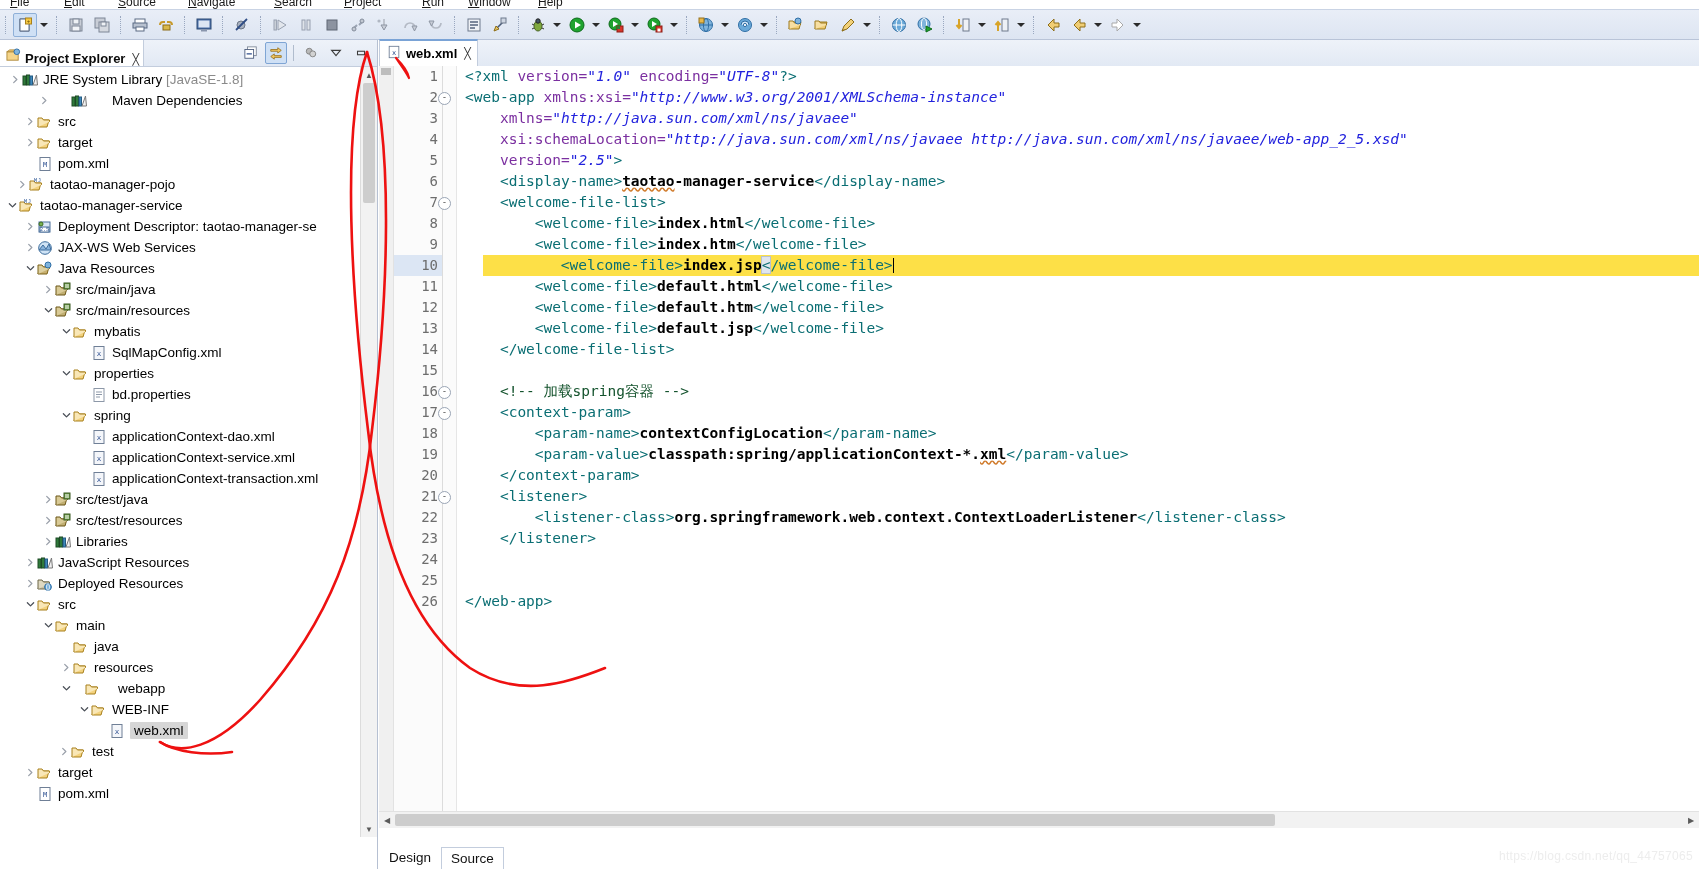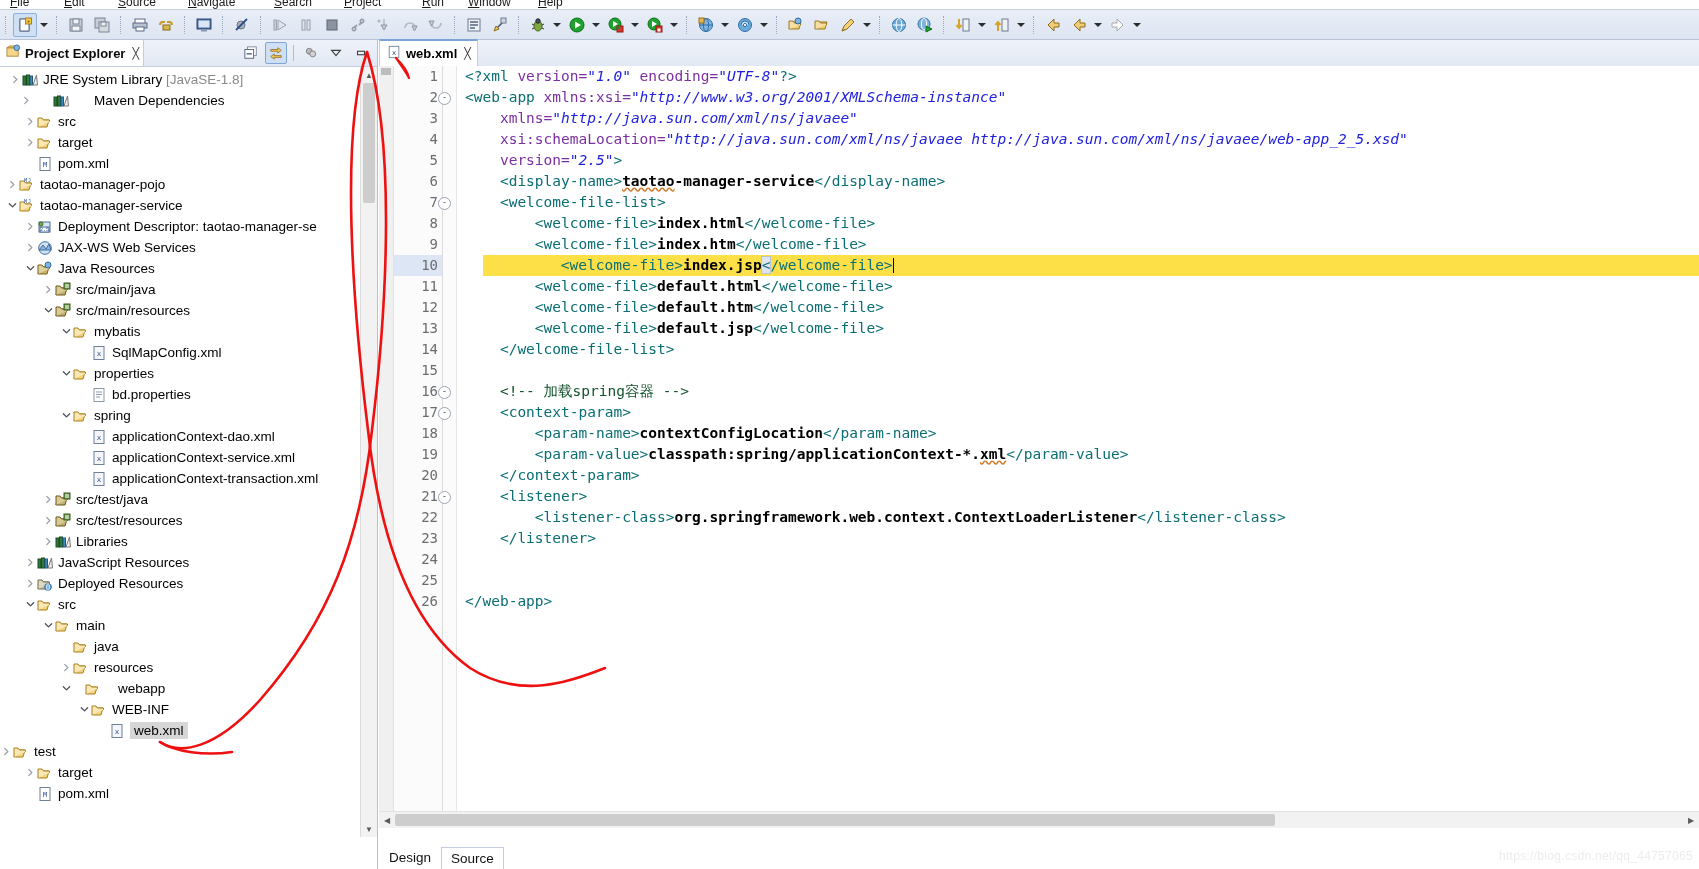--- a/index.html
+++ b/index.html
@@ -48,21 +48,21 @@
     position:absolute;left:0;top:40px;width:378px;height:829px;
     background:#fff;border-right:1px solid #b6c0d2;box-sizing:border-box;
   }
   #pe-header{
     position:relative;height:26px;width:100%;
     background:linear-gradient(#eef2f9,#e2e9f4);
     border-bottom:1px solid #c3cddd;
     display:flex;align-items:center;
   }
   #pe-tab{
-    display:flex;align-items:center;height:26px;padding:0 4px 0 6px;
+    display:flex;align-items:flex-end;height:26px;padding:0 4px 0 6px;
     background:#fff;border-right:1px solid #c3cddd;
   }
   #pe-tab .t{font-size:13px;font-weight:700;color:#0a0a0a;margin-left:4px;letter-spacing:0;}
   .xmark{font-size:11px;color:#333;margin-left:7px;}
   #pe-tools{margin-left:auto;display:flex;align-items:center;padding-right:5px;gap:3px;}
   .pe-tool{width:20px;height:20px;display:flex;align-items:center;justify-content:center;
     border:1px solid transparent;border-radius:2px;}
   .pe-tool.on{background:#cfe0f5;border-color:#7fa5d4;}
   #tree{
     position:absolute;top:27px;left:0;width:360px;height:770px;
@@ -538,21 +538,21 @@
         <span>
           <svg width="16" height="16" viewBox="0 0 16 16" style="display:block">
             <rect x="1" y="4" width="3" height="9" fill="#2f7a3a" stroke="#1c4a24"></rect>
             <rect x="4.5" y="3" width="3" height="10" fill="#2f7a3a" stroke="#1c4a24"></rect>
             <rect x="8" y="4" width="2.5" height="9" fill="#3f88bb" stroke="#235a82"></rect>
             <path d="M11 13 L14.5 3 L15.5 13 Z" fill="#f0f0f0" stroke="#777"></path>
           </svg>
         </span>
         <span class="lbl">JRE System Library<span class="dim"> [JavaSE-1.8]</span></span>
       </div>
-      <div class="row" style="padding-left: 20px; gap: 20px;">
+      <div class="row" style="padding-left: 38px; gap: 20px;">
         <span class="arw">
           <svg width="9" height="9" viewBox="0 0 10 10">
             <polyline points="3,1.5 6.5,5 3,8.5" fill="none" stroke="#9aa0aa" stroke-width="1.4" stroke-linecap="round" stroke-linejoin="round"></polyline>
           </svg>
         </span>
         <span>
           <svg width="16" height="16" viewBox="0 0 16 16" style="display:block">
             <rect x="1" y="4" width="3" height="9" fill="#2f7a3a" stroke="#1c4a24"></rect>
             <rect x="4.5" y="3" width="3" height="10" fill="#2f7a3a" stroke="#1c4a24"></rect>
             <rect x="8" y="4" width="2.5" height="9" fill="#3f88bb" stroke="#235a82"></rect>
@@ -592,21 +592,21 @@
       <div class="row" style="padding-left: 24px;">
         <span class="arw"></span>
         <span>
           <svg width="16" height="16" viewBox="0 0 16 16" style="display:block">
             <rect x="3" y="1.5" width="10" height="13" fill="#fff" stroke="#6f7f96"></rect>
             <text x="8" y="11" font-size="7" text-anchor="middle" fill="#2a4d8f" font-family="monospace">M</text>
           </svg>
         </span>
         <span class="lbl">pom.xml</span>
       </div>
-      <div class="row" style="padding-left: 6px;">
+      <div class="row" style="padding-left: 16px;">
         <span class="arw">
           <svg width="9" height="9" viewBox="0 0 10 10">
             <polyline points="3,1.5 6.5,5 3,8.5" fill="none" stroke="#9aa0aa" stroke-width="1.4" stroke-linecap="round" stroke-linejoin="round"></polyline>
           </svg>
         </span>
         <span>
           <svg width="16" height="16" viewBox="0 0 16 16" style="display:block">
             <path d="M1 13 L3 6 h9 l-2 7 z" fill="#f3d27e" stroke="#a8801c"></path>
             <path d="M1 13 V4 h4 l1.5 2 h6 v1.8" fill="#f9e7b6" stroke="#a8801c"></path>
             <text x="5" y="5" font-size="5" fill="#1e4b8f" font-family="monospace">M</text>
@@ -969,21 +969,21 @@
       <div class="row sel" style="padding-left: 96px;">
         <span class="arw"></span>
         <span>
           <svg width="16" height="16" viewBox="0 0 16 16" style="display:block">
             <rect x="3" y="1.5" width="10" height="13" fill="#f4f6fa" stroke="#6f7f96"></rect>
             <text x="8" y="11" font-size="7.5" text-anchor="middle" fill="#2a4d8f" font-family="monospace">x</text>
           </svg>
         </span>
         <span class="lbl">web.xml</span>
       </div>
-      <div class="row" style="">
+      <div class="row" style="padding-left: 42px; margin-left: 16px;">
         <span class="arw">
           <svg width="9" height="9" viewBox="0 0 10 10">
             <polyline points="3,1.5 6.5,5 3,8.5" fill="none" stroke="#9aa0aa" stroke-width="1.4" stroke-linecap="round" stroke-linejoin="round"></polyline>
           </svg>
         </span>
         <span>
           <svg width="16" height="16" viewBox="0 0 16 16" style="display:block">
             <path d="M1 13 L3 6 h9 l-2 7 z" fill="#f3d27e" stroke="#a8801c"></path>
             <path d="M1 13 V4 h4 l1.5 2 h6 v1.8" fill="#f9e7b6" stroke="#a8801c"></path>
           </svg>

